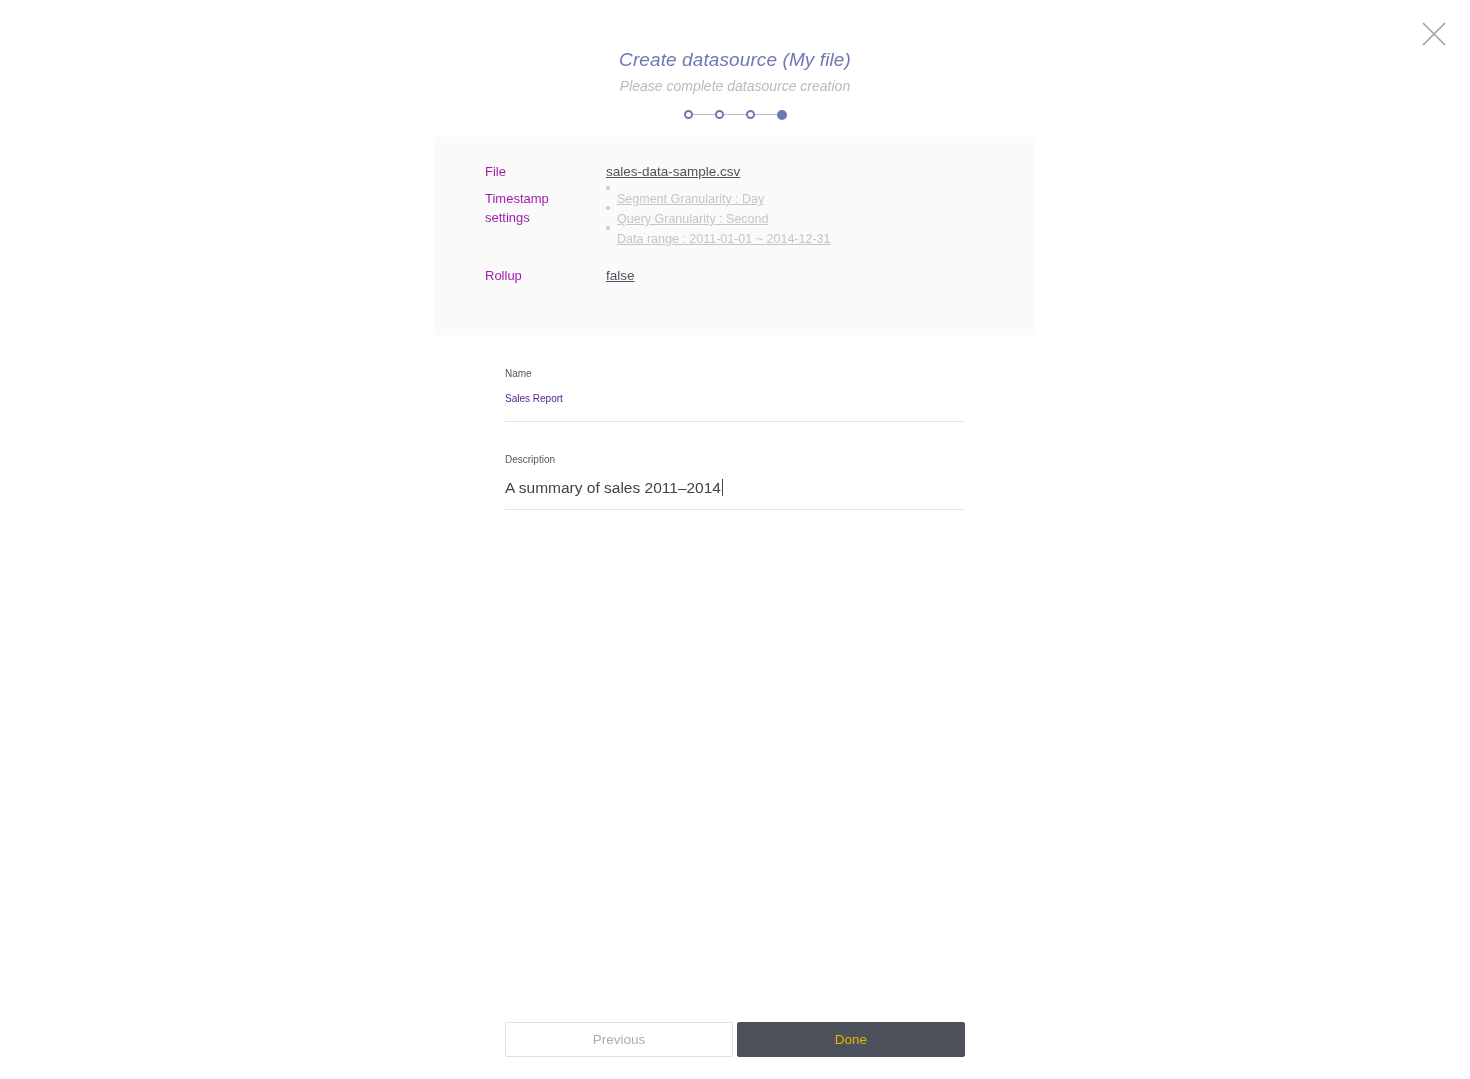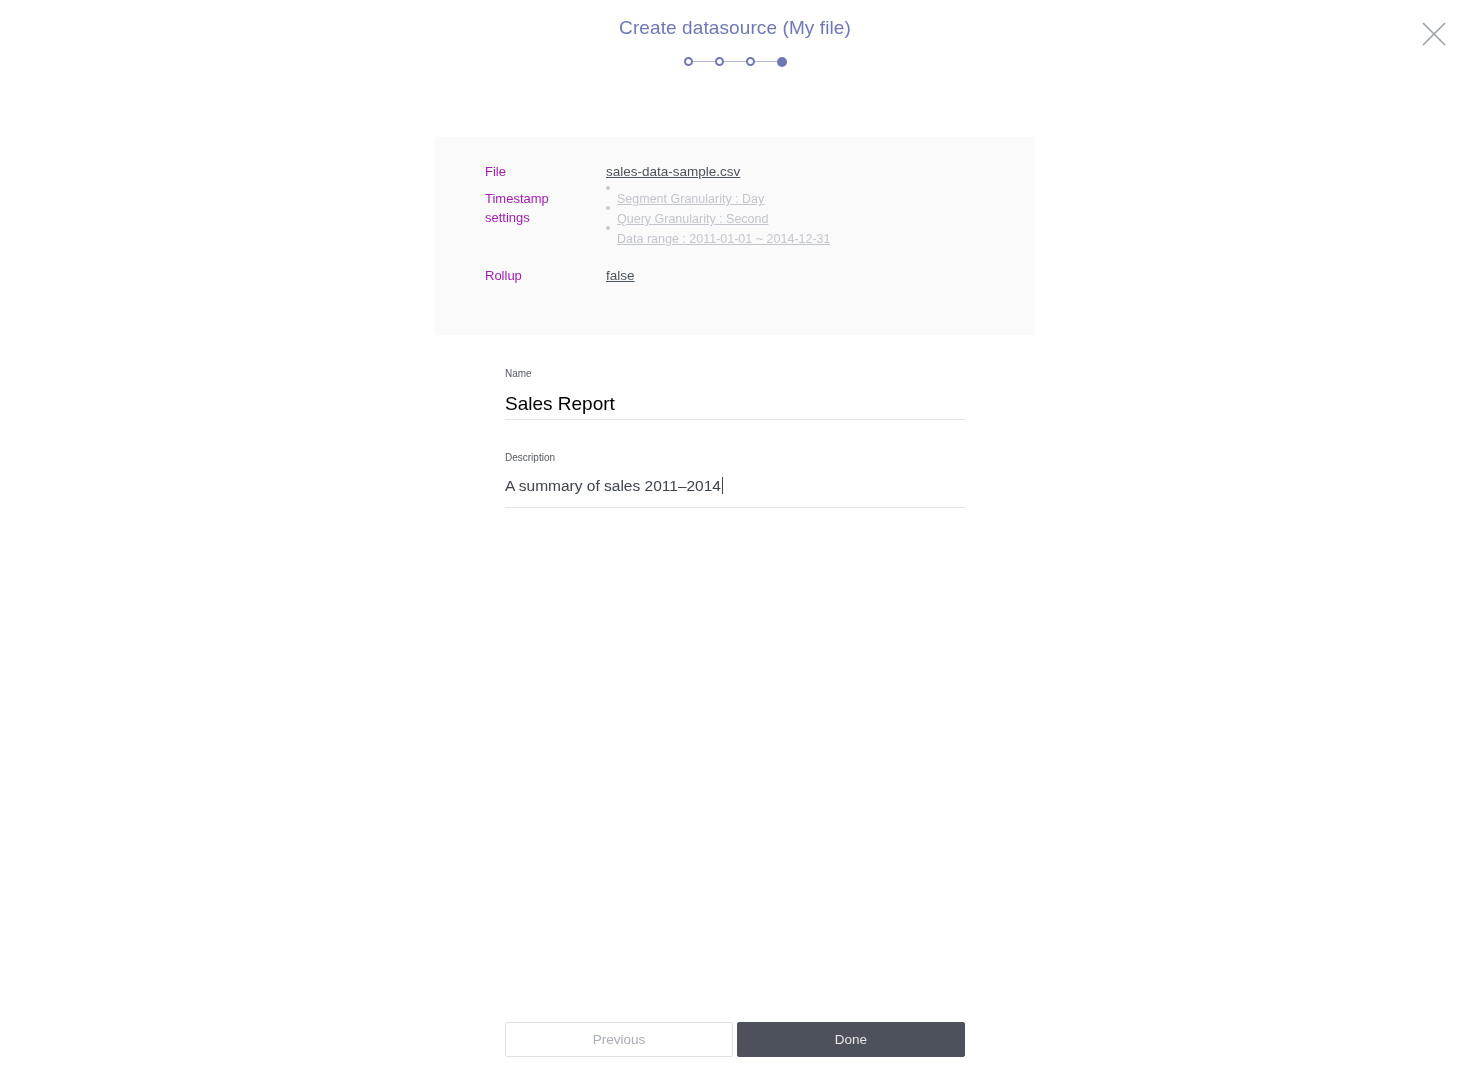--- a/index.html
+++ b/index.html
@@ -25,22 +25,23 @@
     height: 44px;
     display: flex;
     align-items: center;
     justify-content: center;
     cursor: pointer;
   }
   .close-btn svg { display: block; }
 
   
   .header {
-    padding-top: 16px;
+    padding-top: 48px;
     text-align: center;
+    font-style: italic;
   }
   .wizard-title {
     font-size: 19px;
     color: #6f77b5;
     letter-spacing: 0.1px;
     line-height: 1.3;
     font-weight: 400;
   }
   .wizard-subtitle {
     font-size: 14px;
@@ -137,28 +138,28 @@
     top: 368px;
     width: 460px;
   }
   .field { margin-bottom: 32px; }
   .field-label {
     font-size: 10px;
     color: #53585f;
     margin-bottom: 14px;
   }
   .field-input {
-    font-size: 19px;
-    color: #000000;
+    font-size: 10px;
+    color: #4c1d95;
     border: none;
     border-bottom: 1px solid #e3e4e6;
     outline: none;
     background: transparent;
     width: 100%;
-    padding: 0 0 4px 0;
+    padding: 0 0 17px 0;
     font-family: "Liberation Sans", sans-serif;
     display: block;
     box-sizing: border-box;
   }
   .field-input::placeholder { color: #c6c9ce; }
   .caret {
     display: inline-block;
     width: 1px;
     height: 17px;
     background: #3f444c;
@@ -196,37 +197,38 @@
   .btn-previous {
     width: 228px;
     background: #ffffff;
     border: 1px solid #dfe0e2;
     color: #a9adb4;
   }
   .btn-done {
     width: 228px;
     background: #4c515c;
     border: 1px solid #4c515c;
-    color: #e5e5e5;
+    color: #eab308;
   }
 </style>
 </head>
 <body>
 
 <div class="close-btn">
   <span>
     <svg width="26" height="26" viewBox="0 0 26 26" aria-hidden="true">
       <line x1="2" y1="2" x2="24" y2="24" stroke="#9aa0a8" stroke-width="1.6"></line>
       <line x1="24" y1="2" x2="2" y2="24" stroke="#9aa0a8" stroke-width="1.6"></line>
     </svg>
   </span>
 </div>
 
 <div class="header">
   <div class="wizard-title">Create datasource (My file)</div>
+  <div class="wizard-subtitle">Please complete datasource creation</div>
 
   <div class="steps">
     <span class="step-dot"></span>
     <span class="step-line"></span>
     <span class="step-dot"></span>
     <span class="step-line"></span>
     <span class="step-dot"></span>
     <span class="step-line"></span>
     <span class="step-dot active"></span>
   </div>

